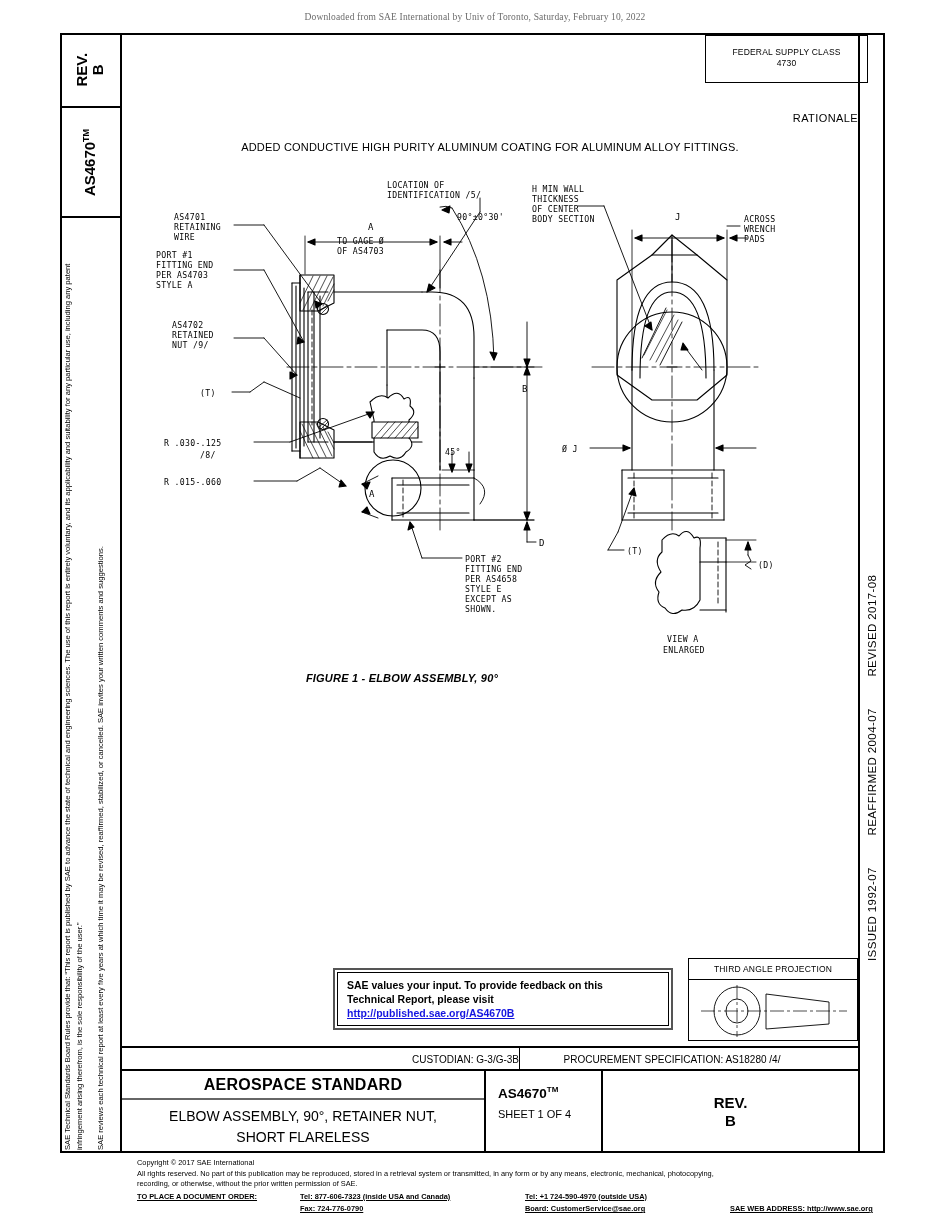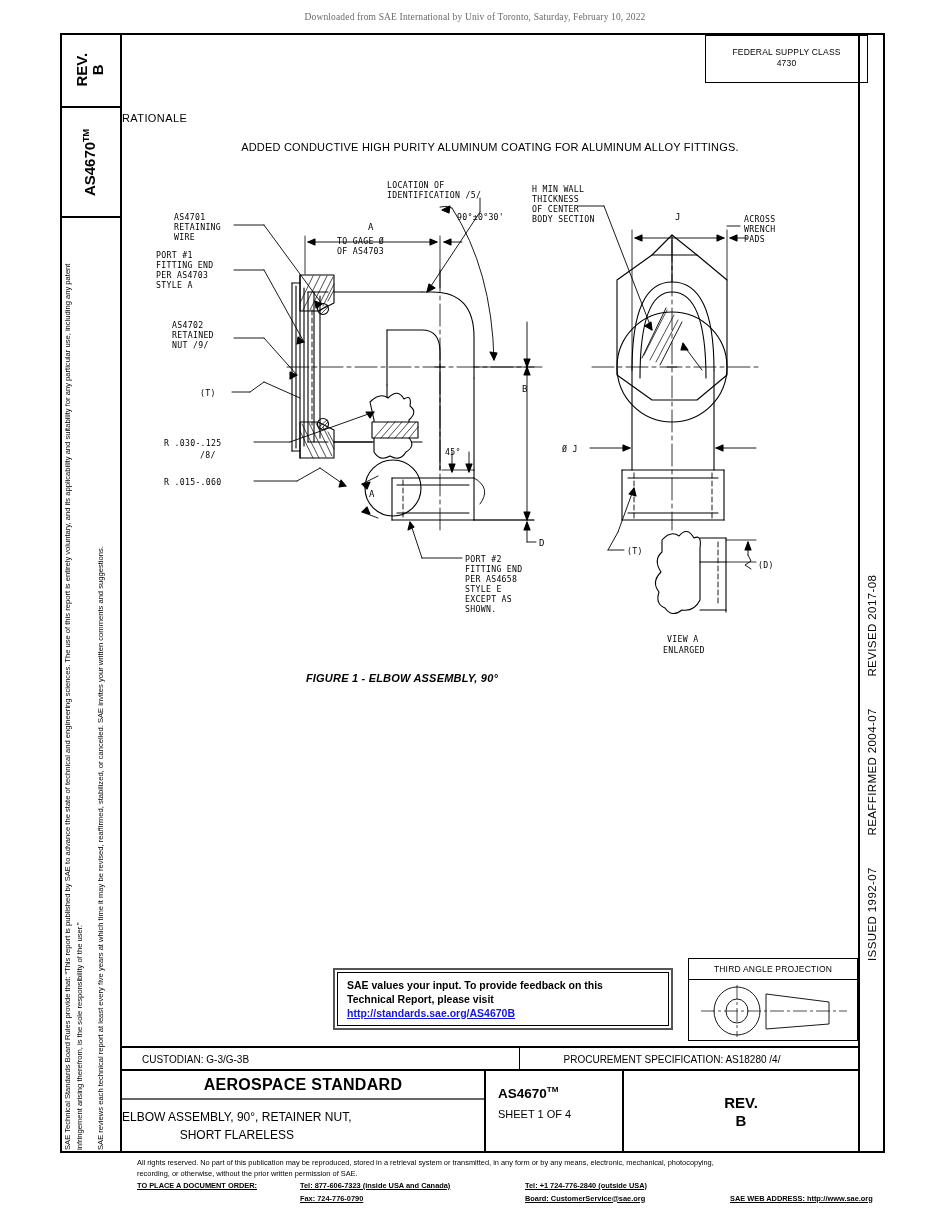--- a/index.html
+++ b/index.html
@@ -112,21 +112,21 @@
     text-align: center;
     font-size: 8.5px;
     line-height: 1.35;
     padding-top: 11px;
     letter-spacing: 0.2px;
   }
 
   
   .rationale-title {
     position: absolute; left: 122px; top: 112px; width: 736px;
-    text-align: left; font-size: 11px; letter-spacing: 0.4px;
+    text-align: right; font-size: 11px; letter-spacing: 0.4px;
   }
   .rationale-body {
     position: absolute; left: 122px; top: 141px; width: 736px;
     text-align: center; font-size: 11px; letter-spacing: 0.2px;
   }
 
   
   .drawing {
     position: absolute;
     left: 122px; top: 170px;
@@ -180,21 +180,21 @@
     position: absolute;
     left: 122px; top: 1046px;
     width: 736px; height: 25px;
     border-top: 2px solid #000;
     border-bottom: 2px solid #000;
   }
   .cust-left {
     position: absolute; left: 0; top: 0;
     width: 398px; height: 100%;
     border-right: 1px solid #000;
-    font-size: 10px; padding-left: 20px; line-height: 23px;
+    font-size: 10px; padding-left: 20px; line-height: 23px; text-align: right;
   }
   .cust-right {
     position: absolute; left: 381px; top: 0;
     width: 338px; height: 100%;
     font-size: 10px; text-align: center; line-height: 23px;
   }
 
   
   .title-block {
     position: absolute;
@@ -213,25 +213,25 @@
     display: flex; flex-direction: column;
   }
   .tb-mid-top {
     height: 29px;
     border-bottom: 2px solid #666;
     display: flex; align-items: center; justify-content: center;
     font-size: 16px; font-weight: bold; letter-spacing: 0.3px;
   }
   .tb-mid-bot {
     flex: 1;
-    display: flex; align-items: center; 
-    text-align: center; font-size: 12px; line-height: 1.45;
+    display: flex; align-items: center; justify-content: center;
+    text-align: center; font-size: 14px; line-height: 1.45;
   }
   .tb-num {
-    width: 138px;
+    width: 117px;
     border-right: 2px solid #000;
     padding: 14px 0 0 12px;
   }
   .tb-num .n1 { font-size: 13.5px; font-weight: bold; }
   .tb-num .tm { font-size: 8px; vertical-align: super; }
   .tb-num .n2 { font-size: 11px; margin-top: 7px; }
   .tb-rev {
     flex: 1;
     display: flex; flex-direction: column;
     align-items: center; justify-content: center;
@@ -615,21 +615,21 @@
   </g>
 </svg>
 </div>
 
 <div class="fig-caption">FIGURE 1 - ELBOW ASSEMBLY, 90°</div>
 
 <div class="feedback">
   <div class="feedback-inner">
     <span>SAE values your input. To provide feedback on this</span><br>
     <span>Technical Report, please visit</span>
-    <a class="feedback-link" href="#">http://standards.sae.org/AS4670B</a>
+    <a class="feedback-link" href="#">http://published.sae.org/AS4670B</a>
   </div>
 </div>
 
 <div class="tap-box">
   <div class="tap-title">THIRD ANGLE PROJECTION</div>
   <svg width="168" height="60" viewBox="0 0 168 60">
     <g fill="none" stroke="#000" stroke-width="0.9">
       <ellipse cx="48" cy="31" rx="23" ry="24"></ellipse>
       <ellipse cx="48" cy="31" rx="11" ry="12"></ellipse>
       <path d="M77 14 L140 22 L140 44 L77 49 Z"></path>
@@ -660,26 +660,27 @@
     <div class="n1"><span>AS4670</span><span class="tm">TM</span></div>
     <div class="n2">SHEET 1 OF 4</div>
   </div>
   <div class="tb-rev">
     <div>REV.</div>
     <div>B</div>
   </div>
 </div>
 
 <div class="footer">
+  <div class="f-copy">Copyright © 2017 SAE International</div>
   <div>All rights reserved. No part of this publication may be reproduced, stored in a retrieval system or transmitted, in any form or by any means, electronic, mechanical, photocopying,</div>
   <div>recording, or otherwise, without the prior written permission of SAE.</div>
   <div class="order-row">
     <div class="order-label">TO PLACE A DOCUMENT ORDER:</div>
     <div class="order-c1 bold">Tel: 877-606-7323 (inside USA and Canada)</div>
-    <div class="order-c2">Tel: +1 724-776-2840 (outside USA)</div>
+    <div class="order-c2">Tel: +1 724-590-4970 (outside USA)</div>
     <div class="order-c3"></div>
   </div>
   <div class="order-row">
     <div class="order-label"></div>
     <div class="order-c1 bold">Fax: 724-776-0790</div>
     <div class="order-c2">Board: CustomerService@sae.org</div>
     <div class="order-c3">SAE WEB ADDRESS: http://www.sae.org</div>
   </div>
 </div>
 

